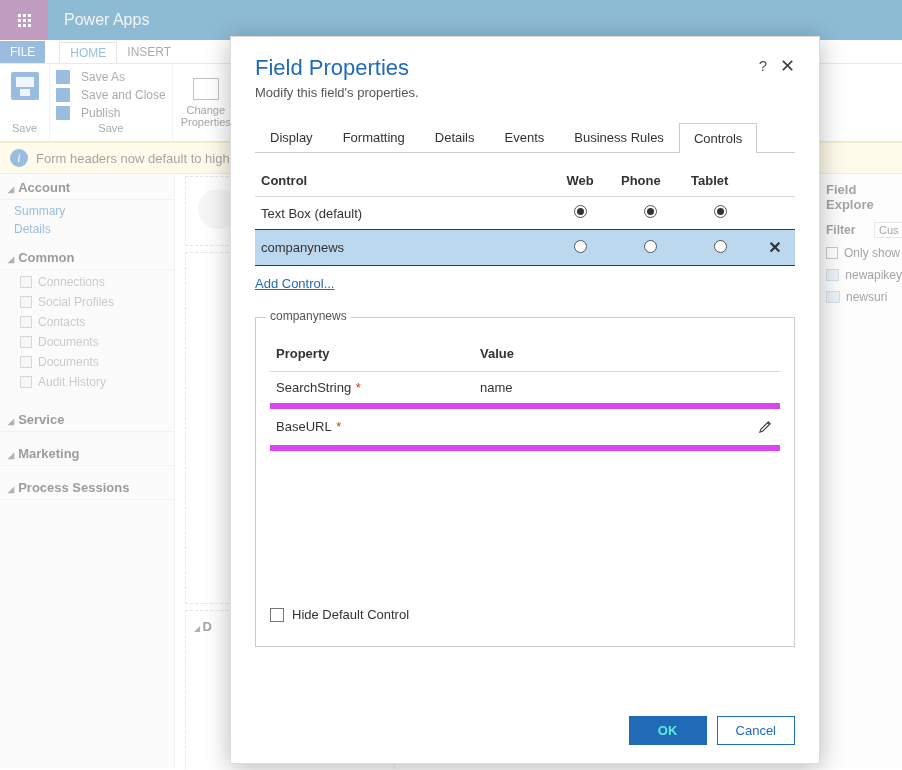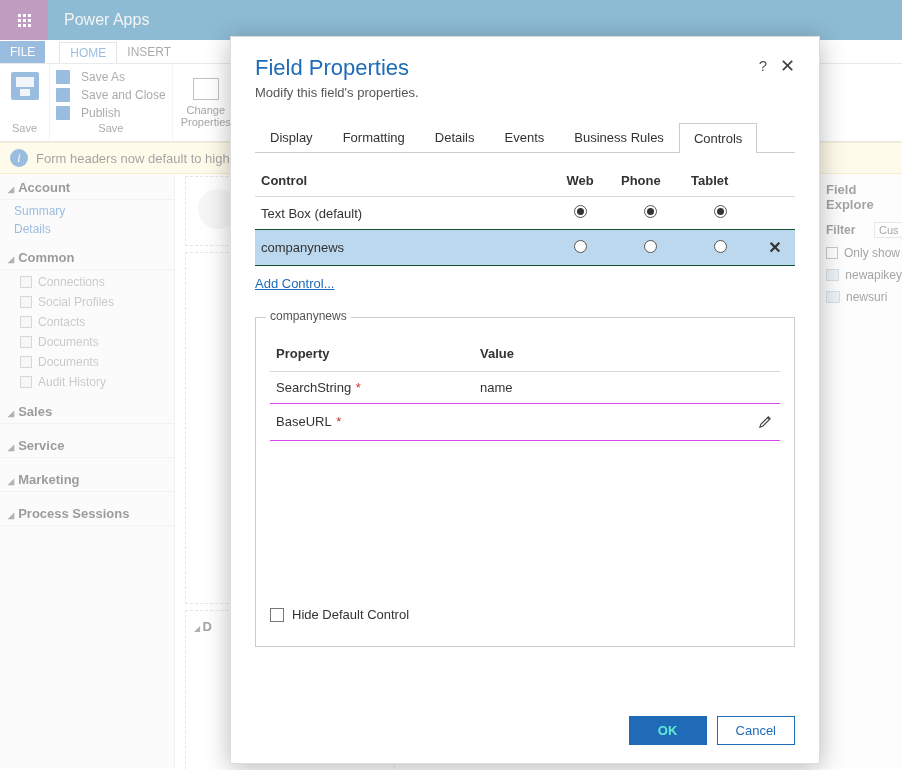--- a/index.html
+++ b/index.html
@@ -82,21 +82,21 @@
 .ctrl-row-sel { background: #bcd8ef; }
 .radio { width: 13px; height: 13px; border: 1px solid #555; border-radius: 50%; display: inline-block; position: relative; background: #fff; }
 .radio.on::after { content:""; position:absolute; left:2px; top:2px; width:7px; height:7px; background:#333; border-radius:50%; }
 .xmark { font-size: 16px; font-weight: bold; cursor: pointer; }
 .addctrl { color: #1f6bb8; text-decoration: underline; font-size: 13px; display: inline-block; margin-top: 10px; cursor: pointer; }
 
 .propbox { border: 1px solid #ccc; margin-top: 26px; padding: 10px 14px 14px 14px; position: relative; min-height: 330px; }
 .propbox-legend { position: absolute; top: -9px; left: 10px; background: #fff; padding: 0 4px; font-size: 12px; color: #555; }
 .prop-table { width: 100%; border-collapse: collapse; margin-top: 8px; }
 .prop-table th { text-align: left; font-weight: 600; font-size: 13px; padding: 10px 6px; border-bottom: 1px solid #d8d8d8; }
-.prop-table td { padding: 8px 6px; font-size: 13px; border-bottom: 1px solid #d946ef; vertical-align: middle; }
+.prop-table td { padding: 8px 6px; font-size: 13px; border-bottom: 6px solid #d946ef; vertical-align: middle; }
 .req { color: #c0392b; font-size: 13px; margin-left: 1px; }
 .pencil { width: 18px; height: 18px; display: inline-flex; align-items: center; justify-content: center; cursor: pointer; }
 .pencil svg { width: 15px; height: 15px; }
 .pencil-hl { border: 3px solid #e6007e; padding: 2px; }
 .hide-default { margin-top: 14px; display: flex; align-items: center; gap: 8px; font-size: 13px; position: absolute; bottom: 24px; }
 .chk { width: 14px; height: 14px; border: 1px solid #777; background: #fff; }
 
 .modal-foot { padding: 12px 24px 18px 24px; display: flex; justify-content: flex-end; gap: 10px; border-top: none; }
 .btn { min-width: 78px; padding: 6px 18px; font-size: 13px; border: 1px solid #1f6bb8; cursor: pointer; text-align: center; }
 .btn-primary { background: #1f6bb8; color: #5eead4; font-weight: bold; }
@@ -189,21 +189,20 @@
         </div>
         <div class="nav-muted">
           <span class="nav-ico"></span>
           <span>Documents</span>
         </div>
         <div class="nav-muted">
           <span class="nav-ico"></span>
           <span>Audit History</span>
         </div>
       </div>
-      <div class="nav-section">Sales</div>
       <div class="nav-items"></div>
       <div class="nav-section">Service</div>
       <div class="nav-items"></div>
       <div class="nav-section">Marketing</div>
       <div class="nav-items"></div>
       <div class="nav-section">Process Sessions</div>
       <div class="nav-items"></div>
     </div>
   <div class="canvas">
     <div class="dashed card1">

